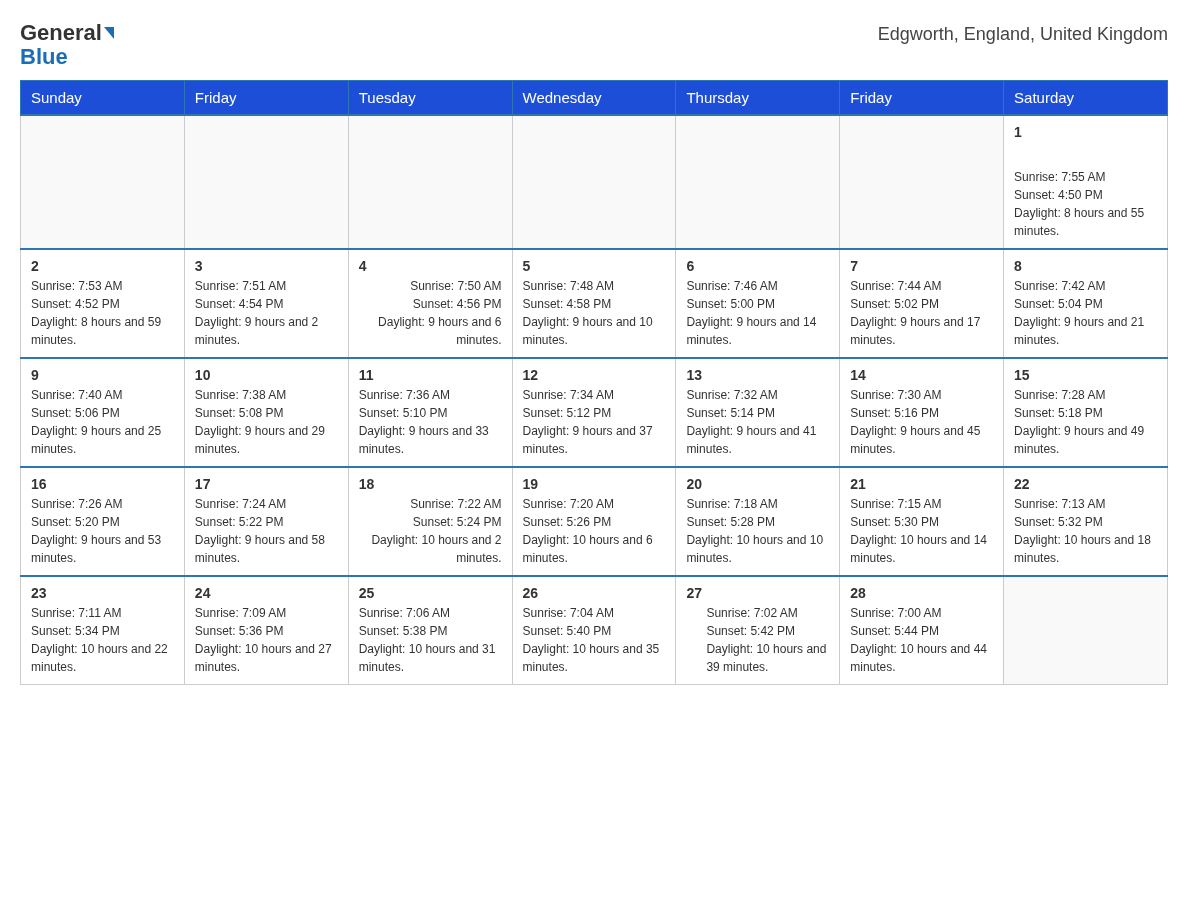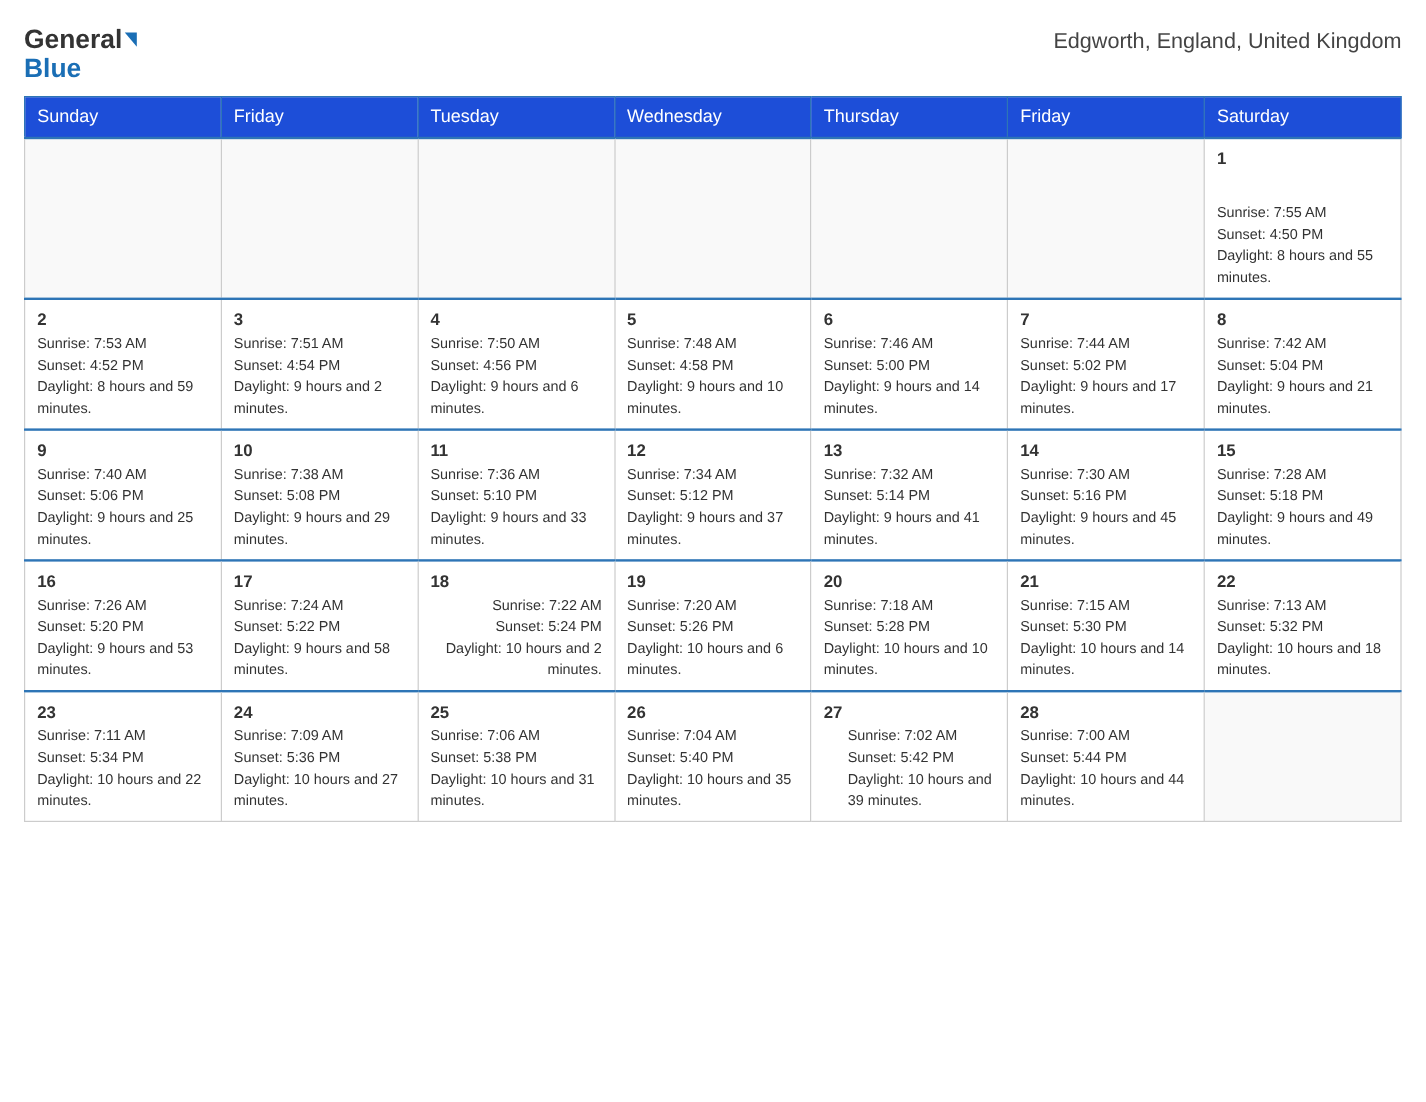--- a/index.html
+++ b/index.html
@@ -147,21 +147,21 @@
 Daylight: 8 hours and 59 minutes.</div>
         </td>
         <td>
           <span class="day-number">3</span>
           <div class="day-info" style="white-space: pre-line;">Sunrise: 7:51 AM
 Sunset: 4:54 PM
 Daylight: 9 hours and 2 minutes.</div>
         </td>
         <td>
           <span class="day-number">4</span>
-          <div class="day-info" style="white-space: pre-line;">Sunrise: 7:50 AM
+          <div class="day-info" style="white-space: pre-line; text-align: right;">Sunrise: 7:50 AM
 Sunset: 4:56 PM
 Daylight: 9 hours and 6 minutes.</div>
         </td>
         <td>
           <span class="day-number">5</span>
           <div class="day-info" style="white-space: pre-line;">Sunrise: 7:48 AM
 Sunset: 4:58 PM
 Daylight: 9 hours and 10 minutes.</div>
         </td>
         <td>

